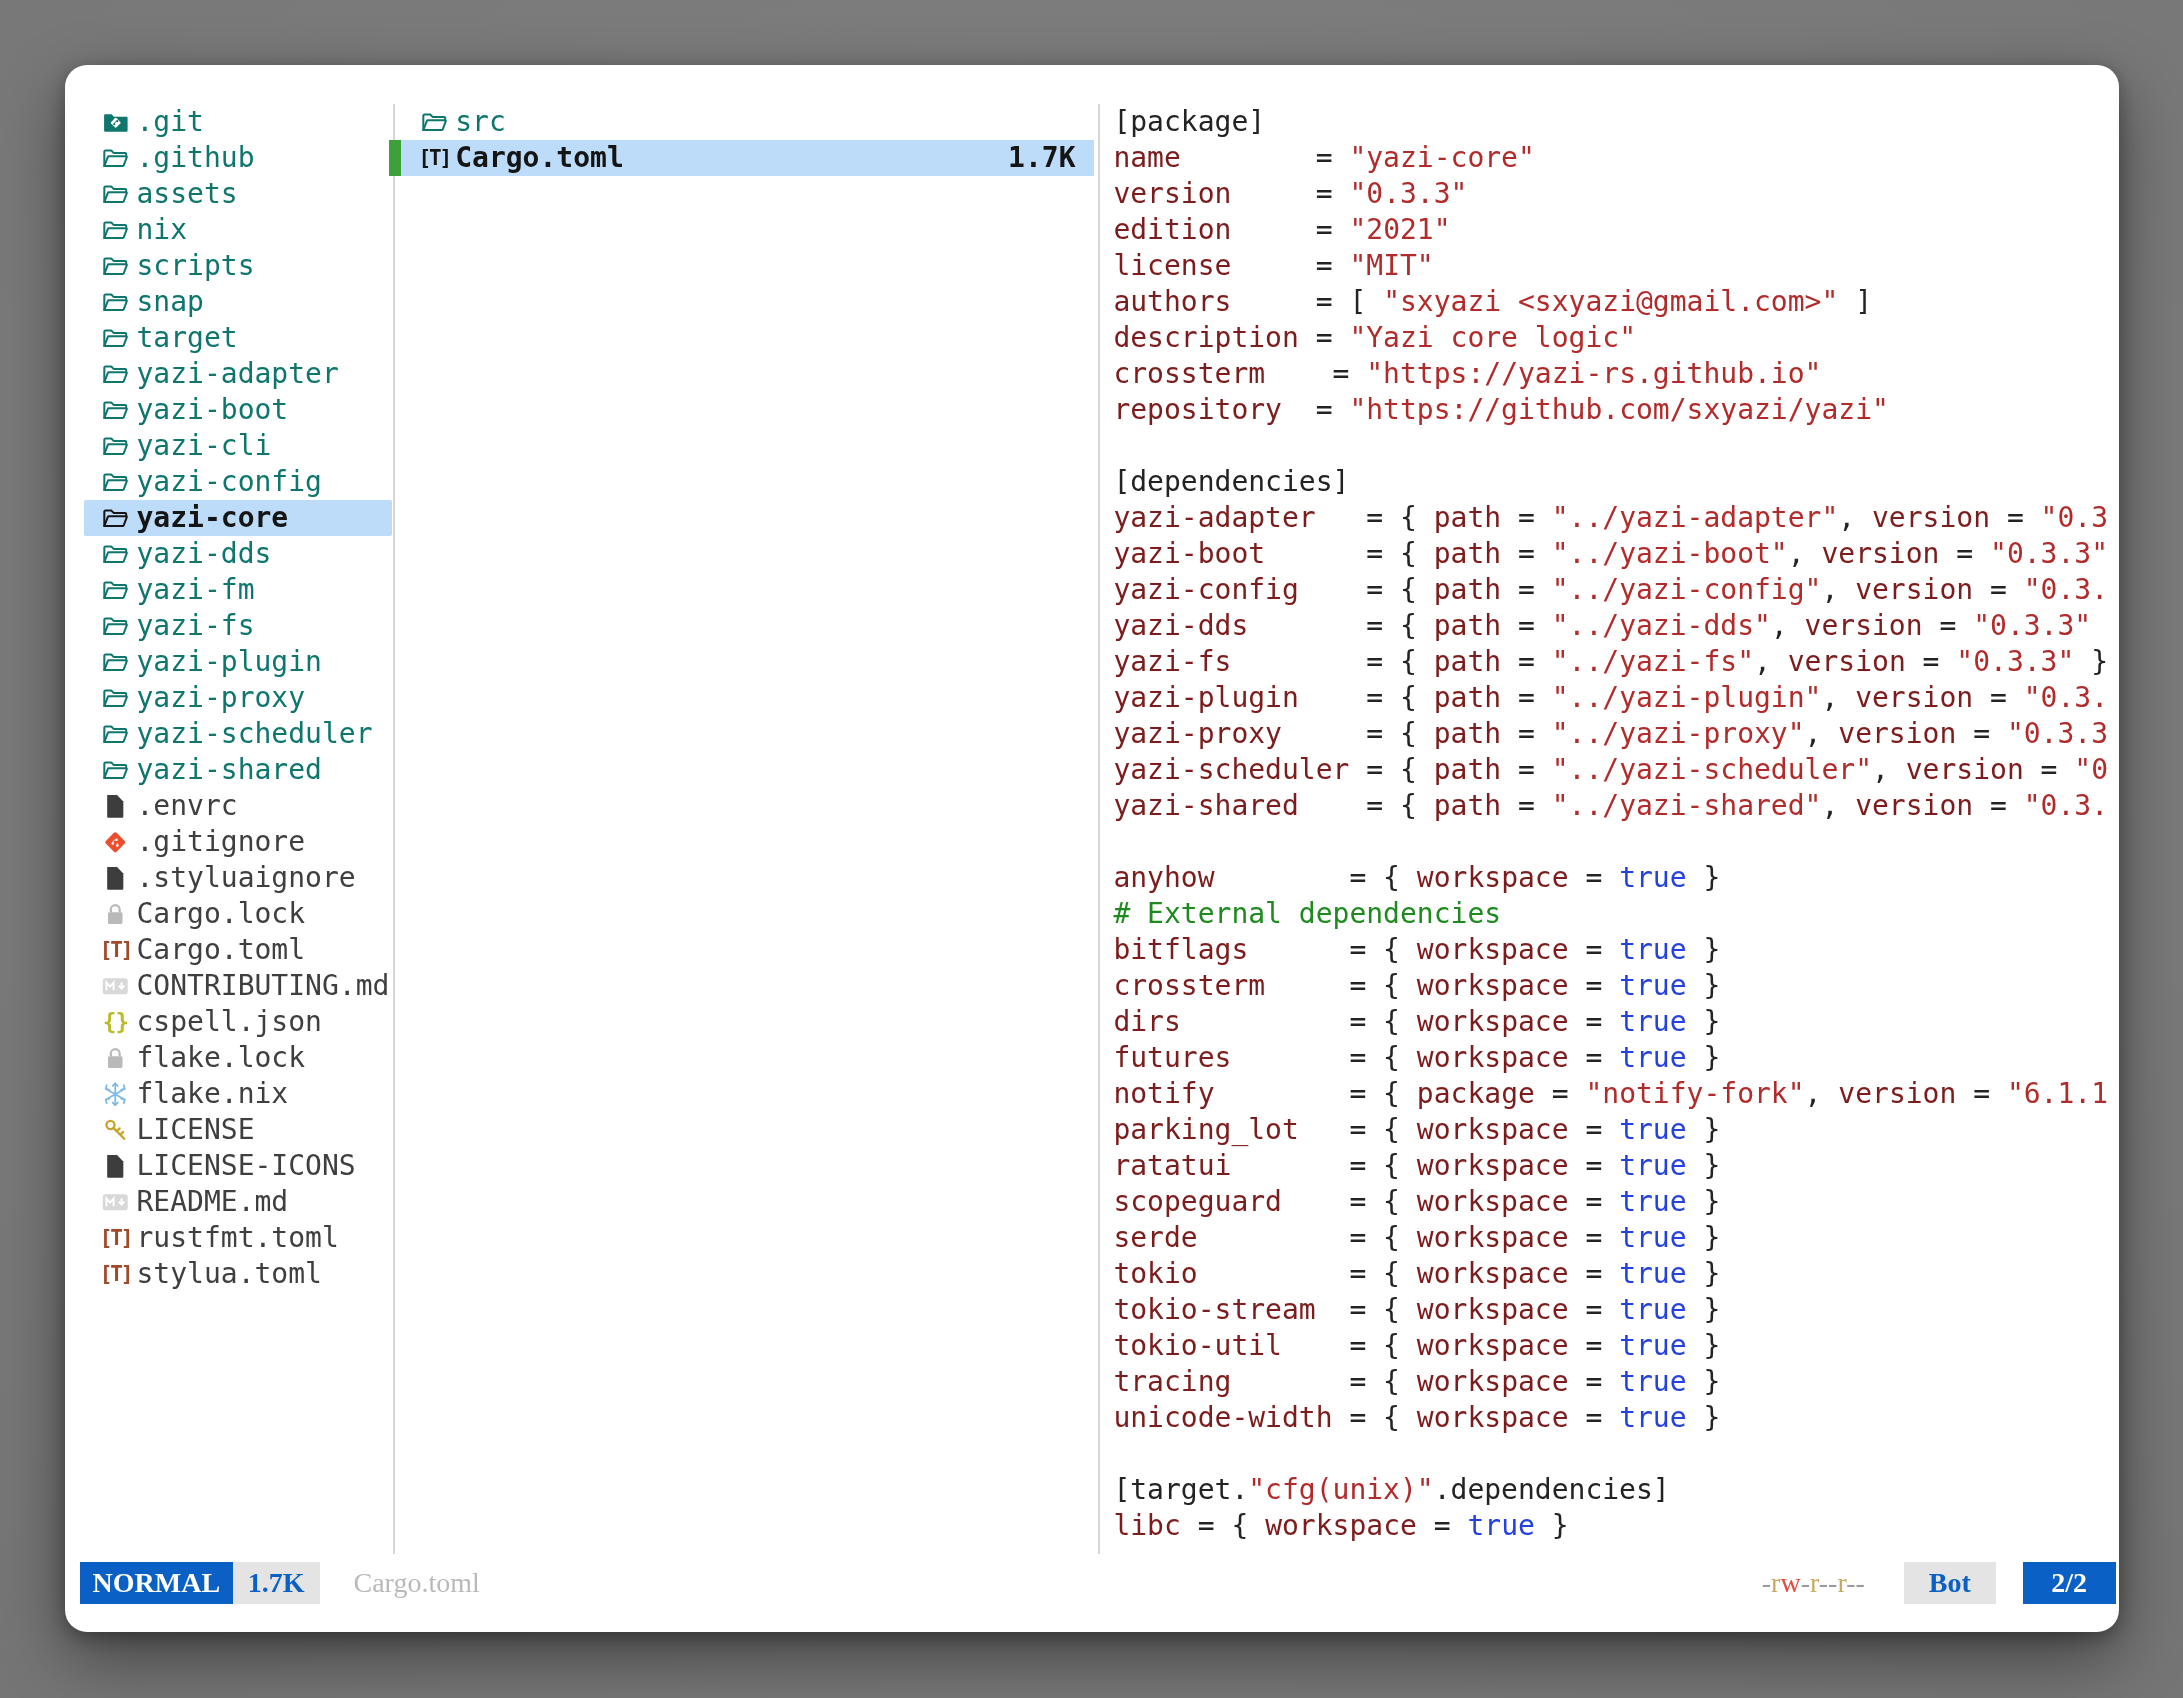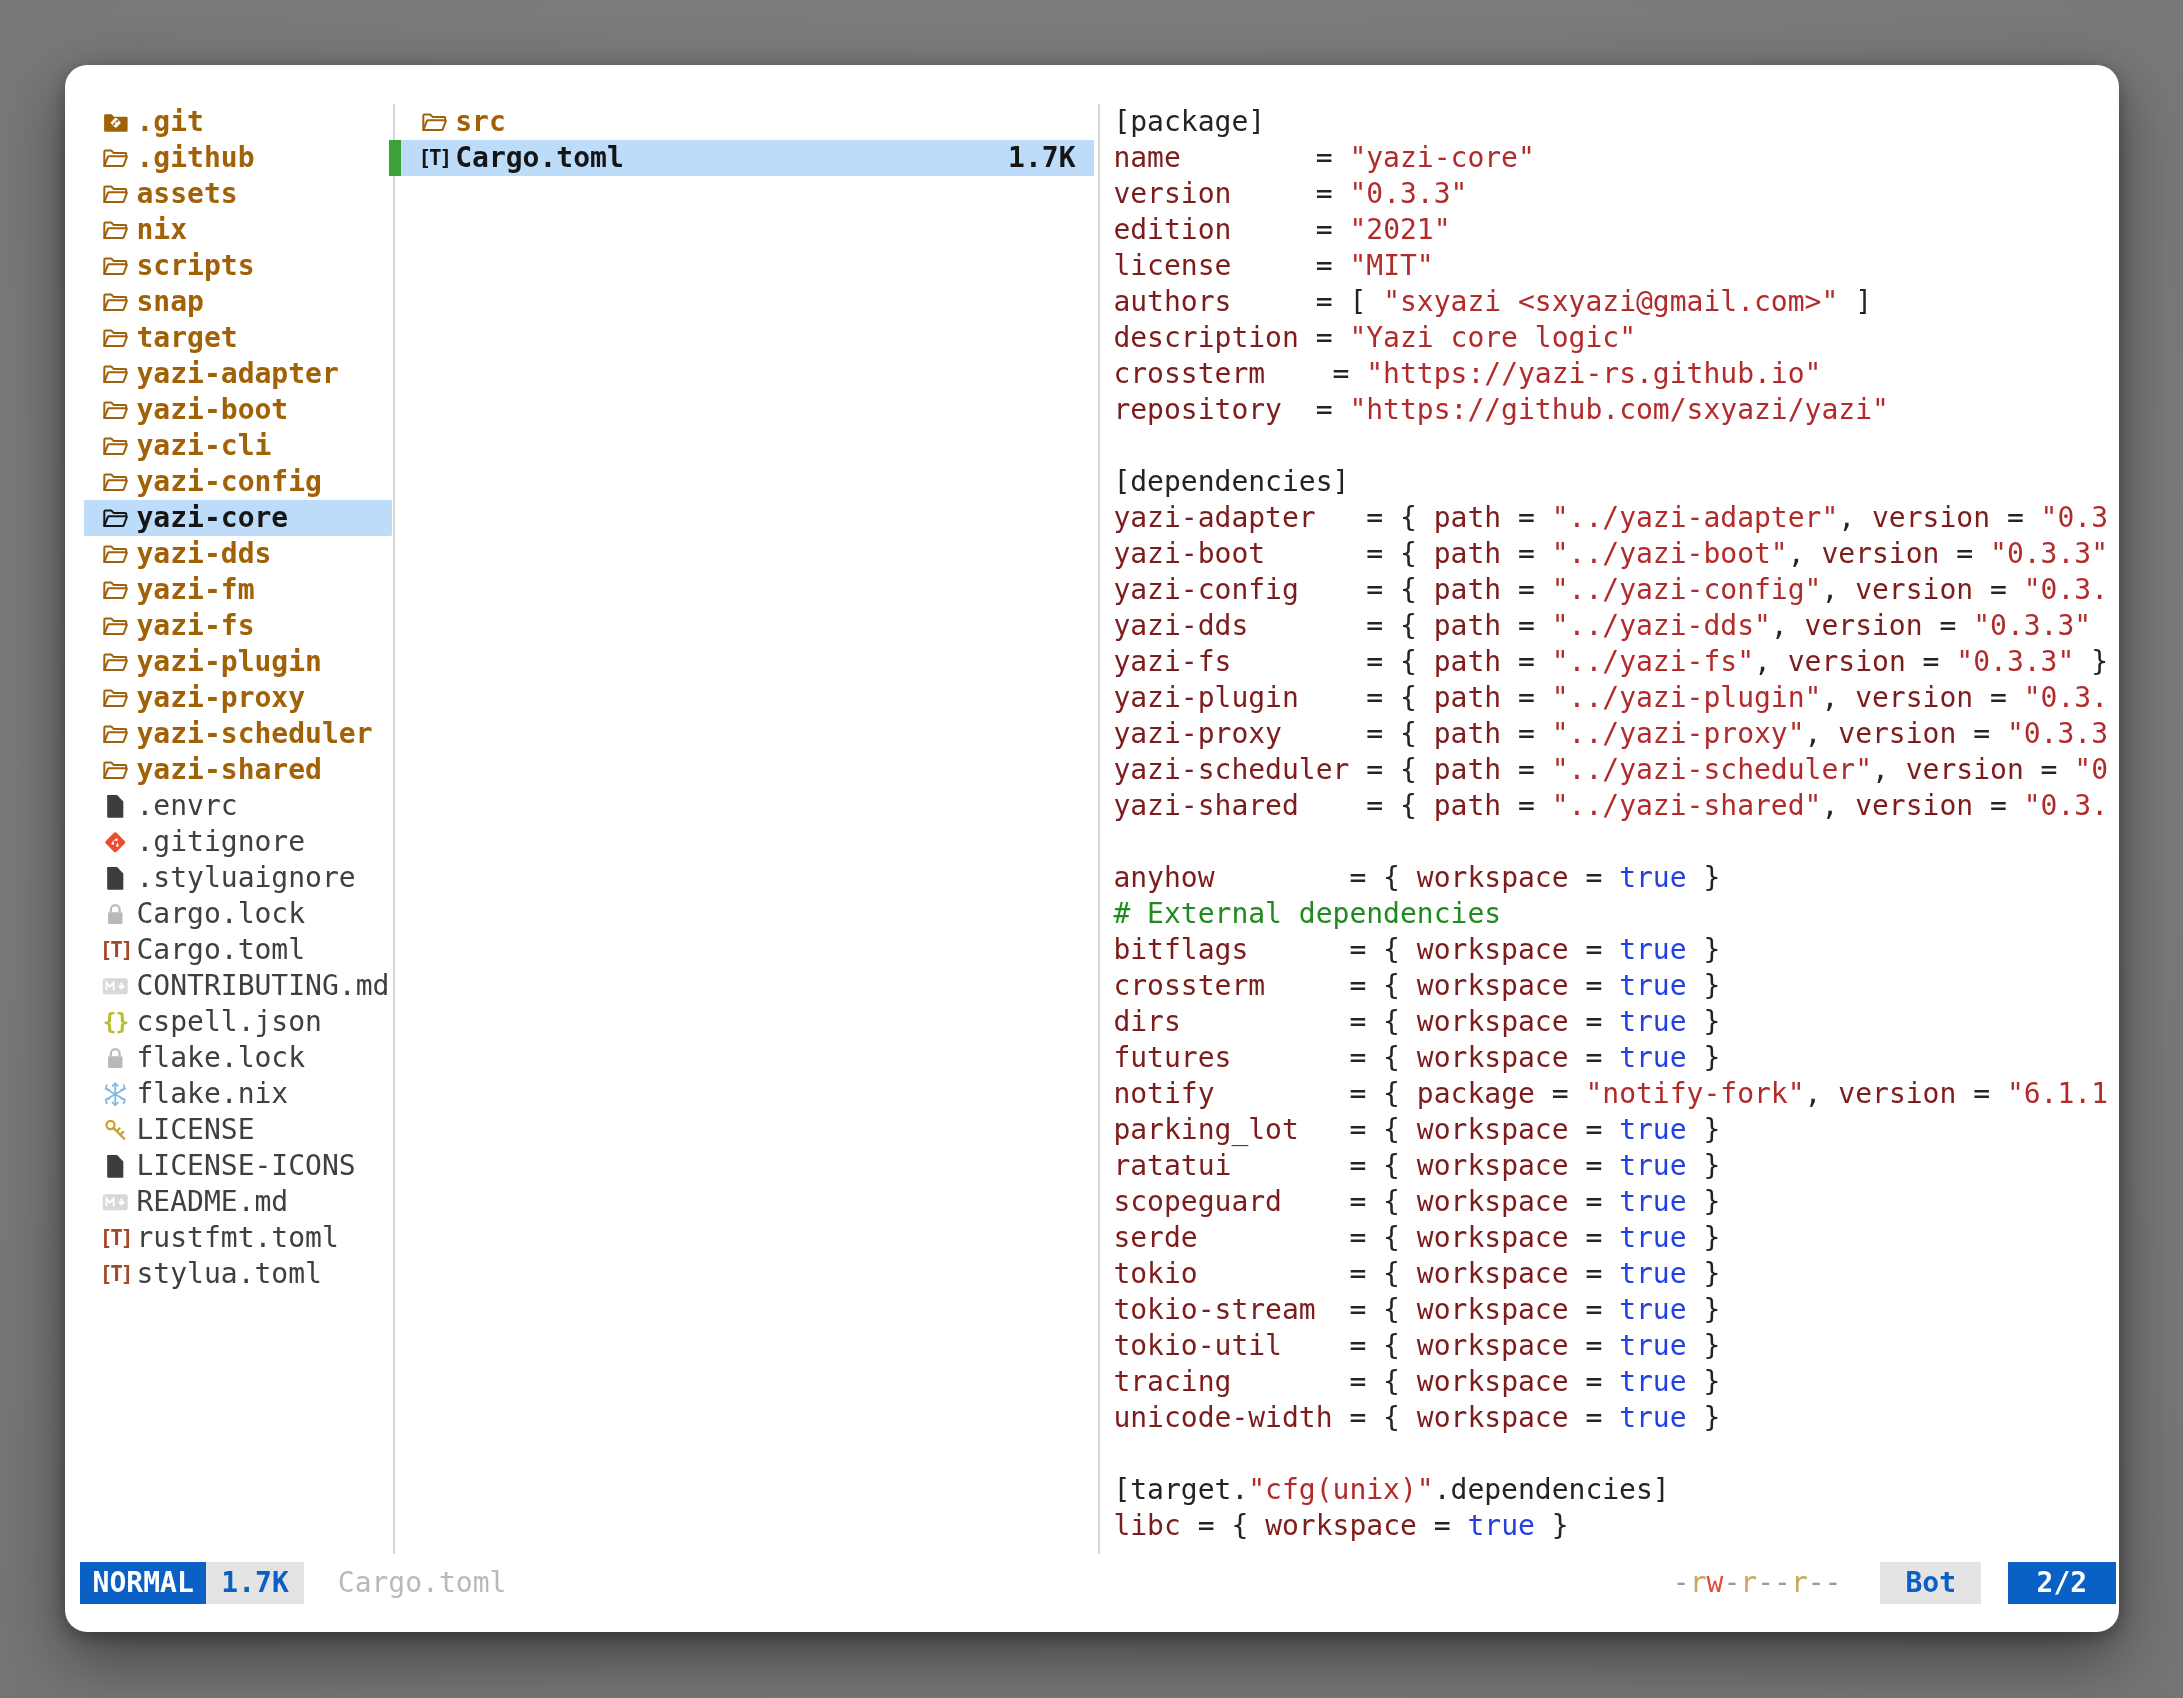--- a/index.html
+++ b/index.html
@@ -21,21 +21,21 @@
   #left-pane{ left:0; width:328px; }
   #middle-pane{ left:324px; width:705px; }
   #preview-pane{ left:1035px; width:1218px; padding-left:13.4px; overflow:hidden; }
 
   .row{
     position:relative; display:flex; align-items:center;
     height:36px; font-size:28px; line-height:36px; white-space:pre;
   }
   #left-pane .row{ margin-left:19.3px; margin-right:0.8px; padding-left:17px; border-radius:1.7px; }
   #middle-pane .row{ padding-left:31px; padding-right:18.5px; }
-  .row.dir{ color:#a16207;font-weight:bold; }
+  .row.dir{ color:#0f766e; }
   .row.file{ color:#3f3f3f; }
   .row.selected{ background:#bddcf9; color:#151515; font-weight:700; }
   .cursor-bar{ position:absolute; left:0; top:0; bottom:0; width:11.7px; background:#3da13a; }
   .label{ overflow:hidden; }
   .fsize{ margin-left:auto; color:#151515; }
 
   .icon{ width:28.5px; height:28.5px; flex:none; display:inline-flex; align-items:center; justify-content:center; margin-right:6.7px; }
   .icon svg{ width:28.5px; height:28.5px; display:block; }
   .tglyph{ font-weight:700; font-size:21px; letter-spacing:-2.1px; color:#a3492a; }
   .row.selected .tglyph{ color:#151515; }
@@ -44,21 +44,21 @@
   .pline{ height:36px; line-height:36px; font-size:28px; white-space:pre; }
   .tk-h{ color:#232323; }
   .tk-k{ color:#7c1c1c; }
   .tk-v{ color:#b22b2b; }
   .tk-c{ color:#1f8a1f; }
   .tk-t{ color:#2340e0; }
 
   .statusbar{
     position:absolute; left:0; right:0; bottom:28.5px; height:42px;
     display:flex; justify-content:space-between; align-items:center;
-    padding:0 3.4px 0 15px; font-size:28px;
+    padding:0 3.4px 0 15px; font-size:28px;font-family:Liberation Serif, serif;
   }
   .status-left,.status-right{ display:flex; align-items:center; height:42px; }
   .chip{ display:inline-flex; align-items:center; height:42px; font-weight:700; }
   .chip.mode{ background:#0a60c4; color:#ffffff; padding:0 12.6px; }
   .chip.size{ background:#e4e4e4; color:#0a60c4; padding:0 15px; }
   .fname{ color:#b9b9b9; margin-left:34px; }
   .perm{ margin-right:39px; }
   .pc-dash{ color:#9a9a9a; }
   .pc-read{ color:#c9a85f; }
   .pc-write{ color:#e8493c; }

